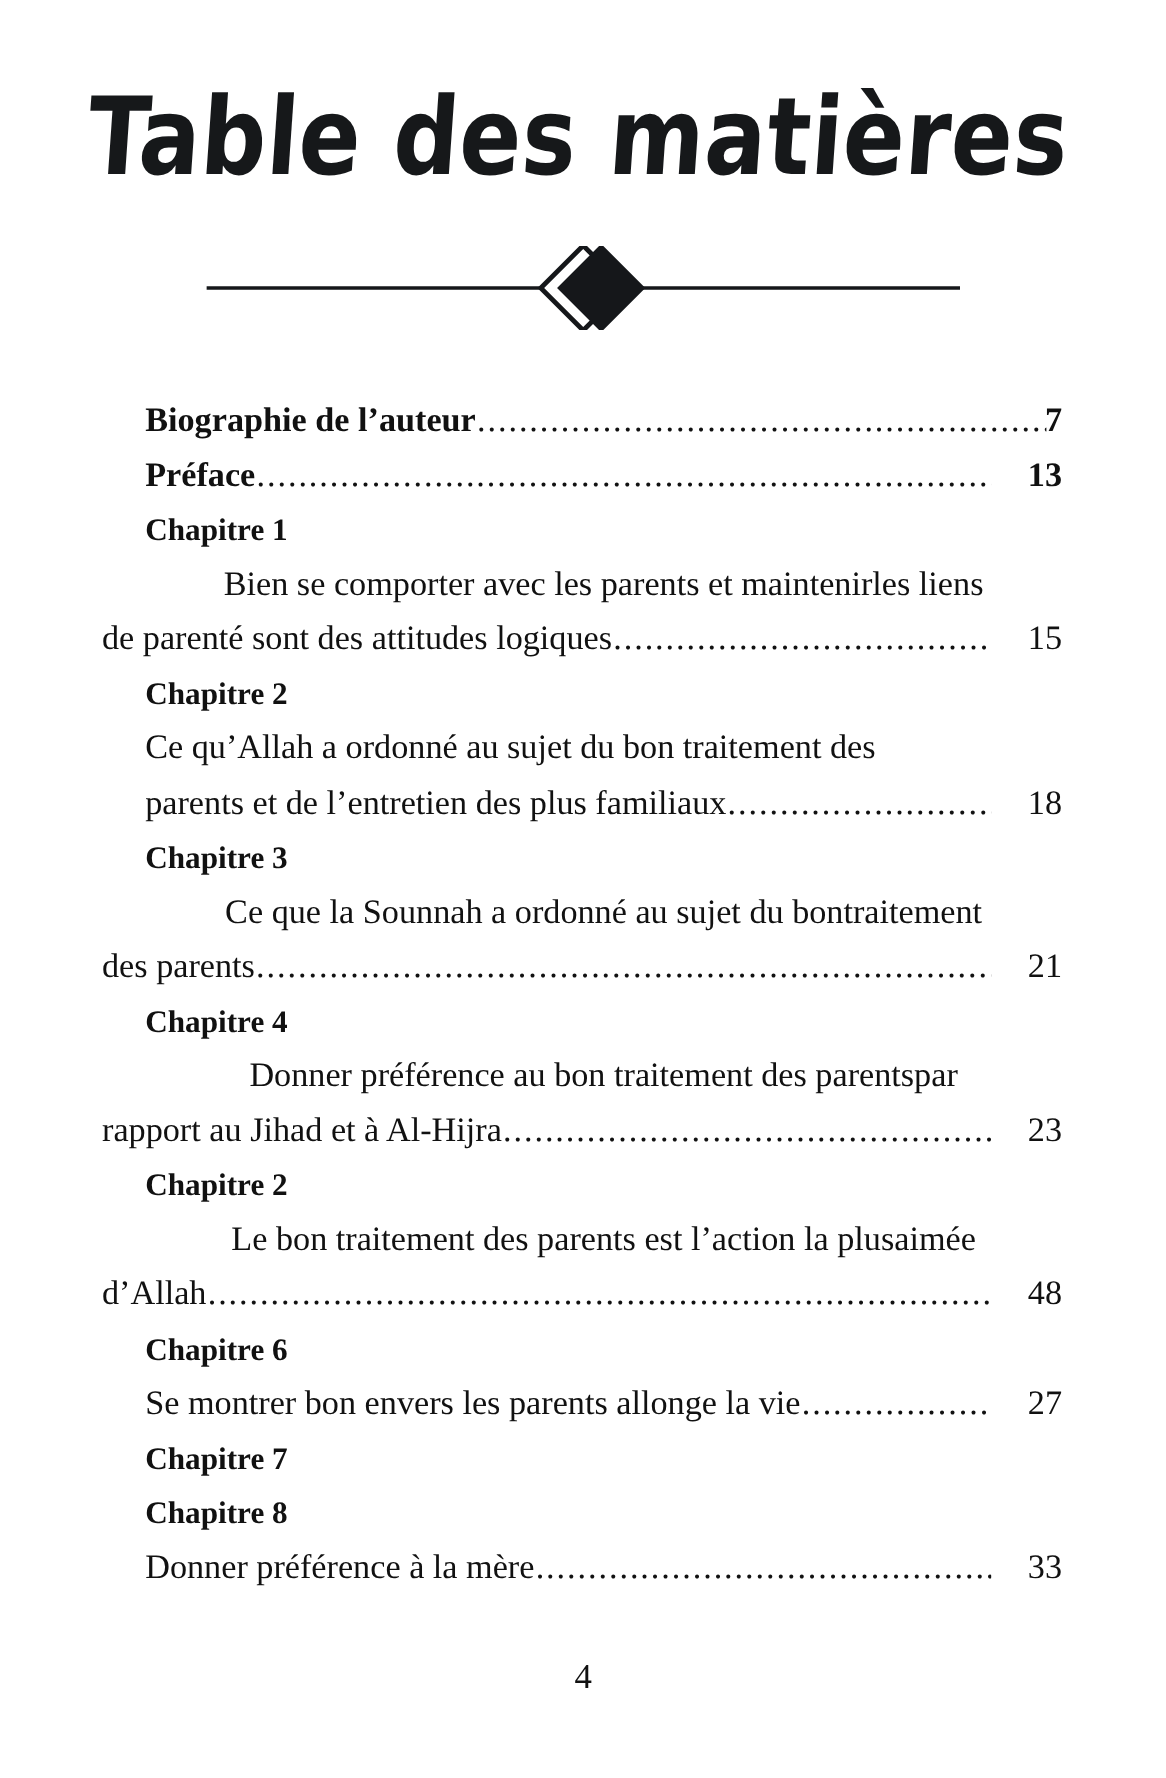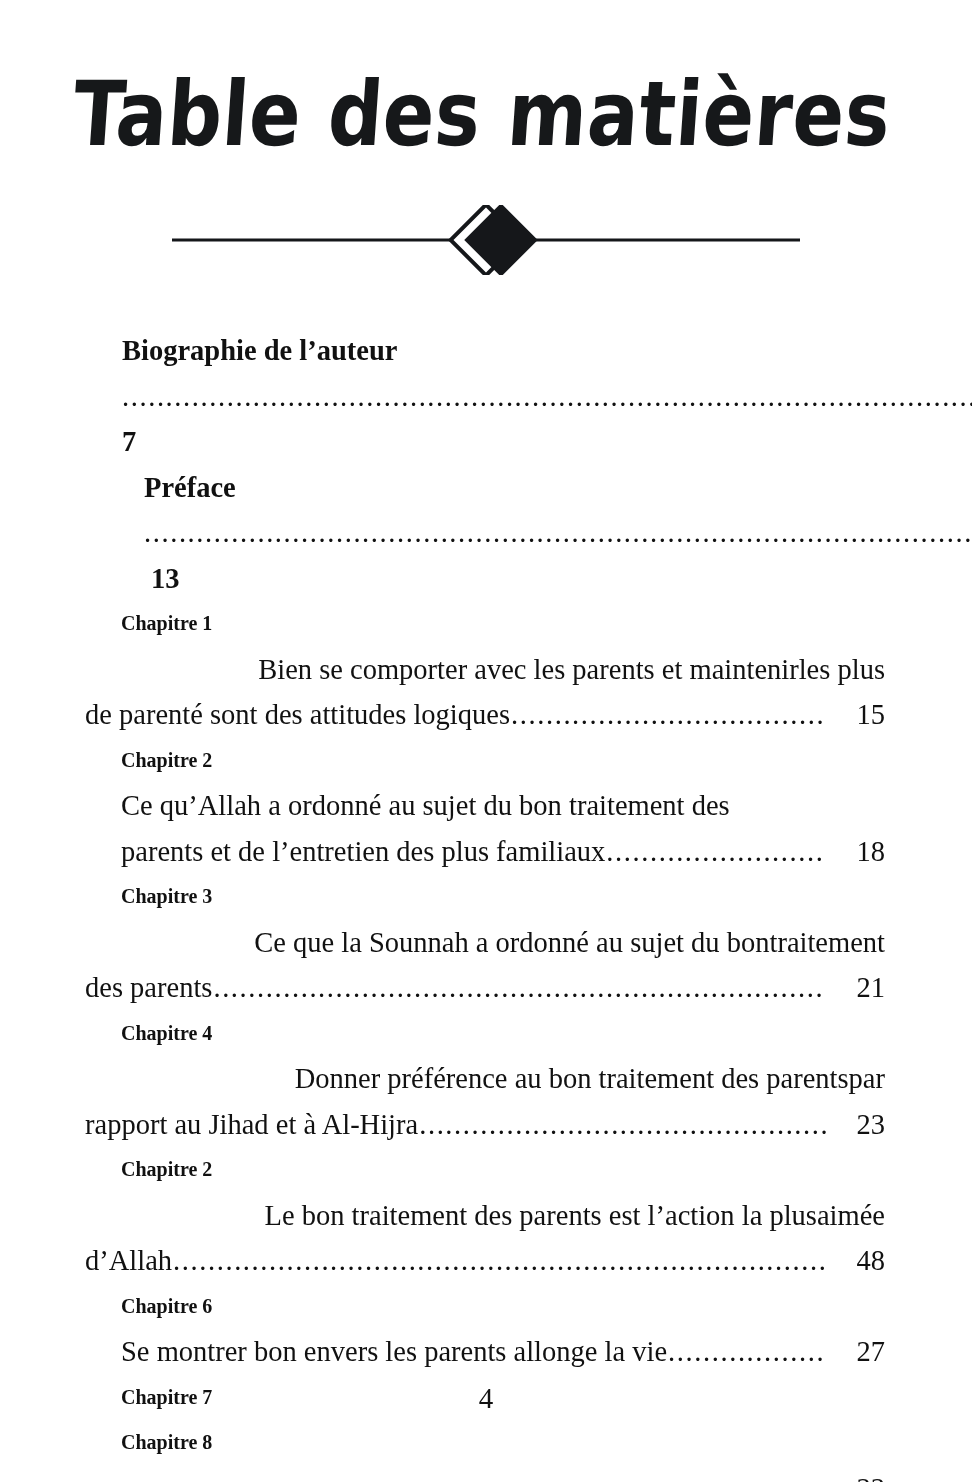--- a/index.html
+++ b/index.html
@@ -55,37 +55,37 @@
   .toc {
     position: absolute;
     top: 328px;
     left: 85px;
     width: 800px;
   }
 
   .entry { margin: 0; padding: 0; }
 
   .head-line {
-    font-size: 20px;
+    font-size: 26px;
     line-height: 45.5px;
     font-weight: 700;
     padding-left: 36px;     
     white-space: nowrap;
   }
 
   
   .leader-row {
     display: flex;
     align-items: baseline;
     font-size: 28.5px;
     line-height: 45.5px;
     width: 800px;
   }
   .leader-row.bold { font-weight: 700; }
-  .leader-row.indent-head { padding-left: 36px; width: 764px; flex-direction: column; }
+  .leader-row.indent-head { padding-left: 36px; width: 764px; }
   .leader-row.indent-body { padding-left: 36px; width: 764px; }
 
   .leader-label { white-space: nowrap; flex: 0 0 auto; }
   .leader-dots {
     flex: 1 1 auto;
     overflow: hidden;
     white-space: nowrap;
     letter-spacing: 1.6px;
     font-weight: 400;
     margin: 0 1px;
@@ -101,21 +101,21 @@
   .body-first {
     font-size: 28.5px;
     line-height: 45.5px;
     padding-left: 36px;
     width: 800px;
     box-sizing: border-box;
     white-space: nowrap;
   }
   .body-first.justify {
     display: flex;
-    justify-content: flex-end;
+    justify-content: center;
     padding-right: 0;
   }
   .body-first.justify > span { white-space: pre; }
 
   
   .folio {
     position: absolute;
     top: 1378px;
     left: 0;
     width: 972px;
@@ -155,21 +155,21 @@
         <span class="leader-label">Préface</span>
         <span class="leader-dots"></span>
         <span class="leader-page gap">13</span>
       </div>
     </div>
 
     <div class="entry">
       <div class="head-line">Chapitre 1</div>
       <div class="body-first justify">
         <span>Bien se comporter avec les parents et maintenir</span>
-        <span>les plus</span>
+        <span>les liens</span>
       </div>
       <div class="leader-row">
         <span class="leader-label">de parenté sont des attitudes logiques</span>
         <span class="leader-dots"></span>
         <span class="leader-page gap">15</span>
       </div>
     </div>
 
     <div class="entry">
       <div class="head-line">Chapitre 2</div>
@@ -229,20 +229,21 @@
       </div>
     </div>
 
     <div class="entry">
       <div class="head-line">Chapitre 7</div>
     </div>
 
     <div class="entry">
       <div class="head-line">Chapitre 8</div>
       <div class="leader-row indent-body">
+        <span class="leader-label">Donner préférence à la mère</span>
         <span class="leader-dots"></span>
         <span class="leader-page gap">33</span>
       </div>
     </div>
 
   </div>
 
   <div class="folio">4</div>
 
 </div>

